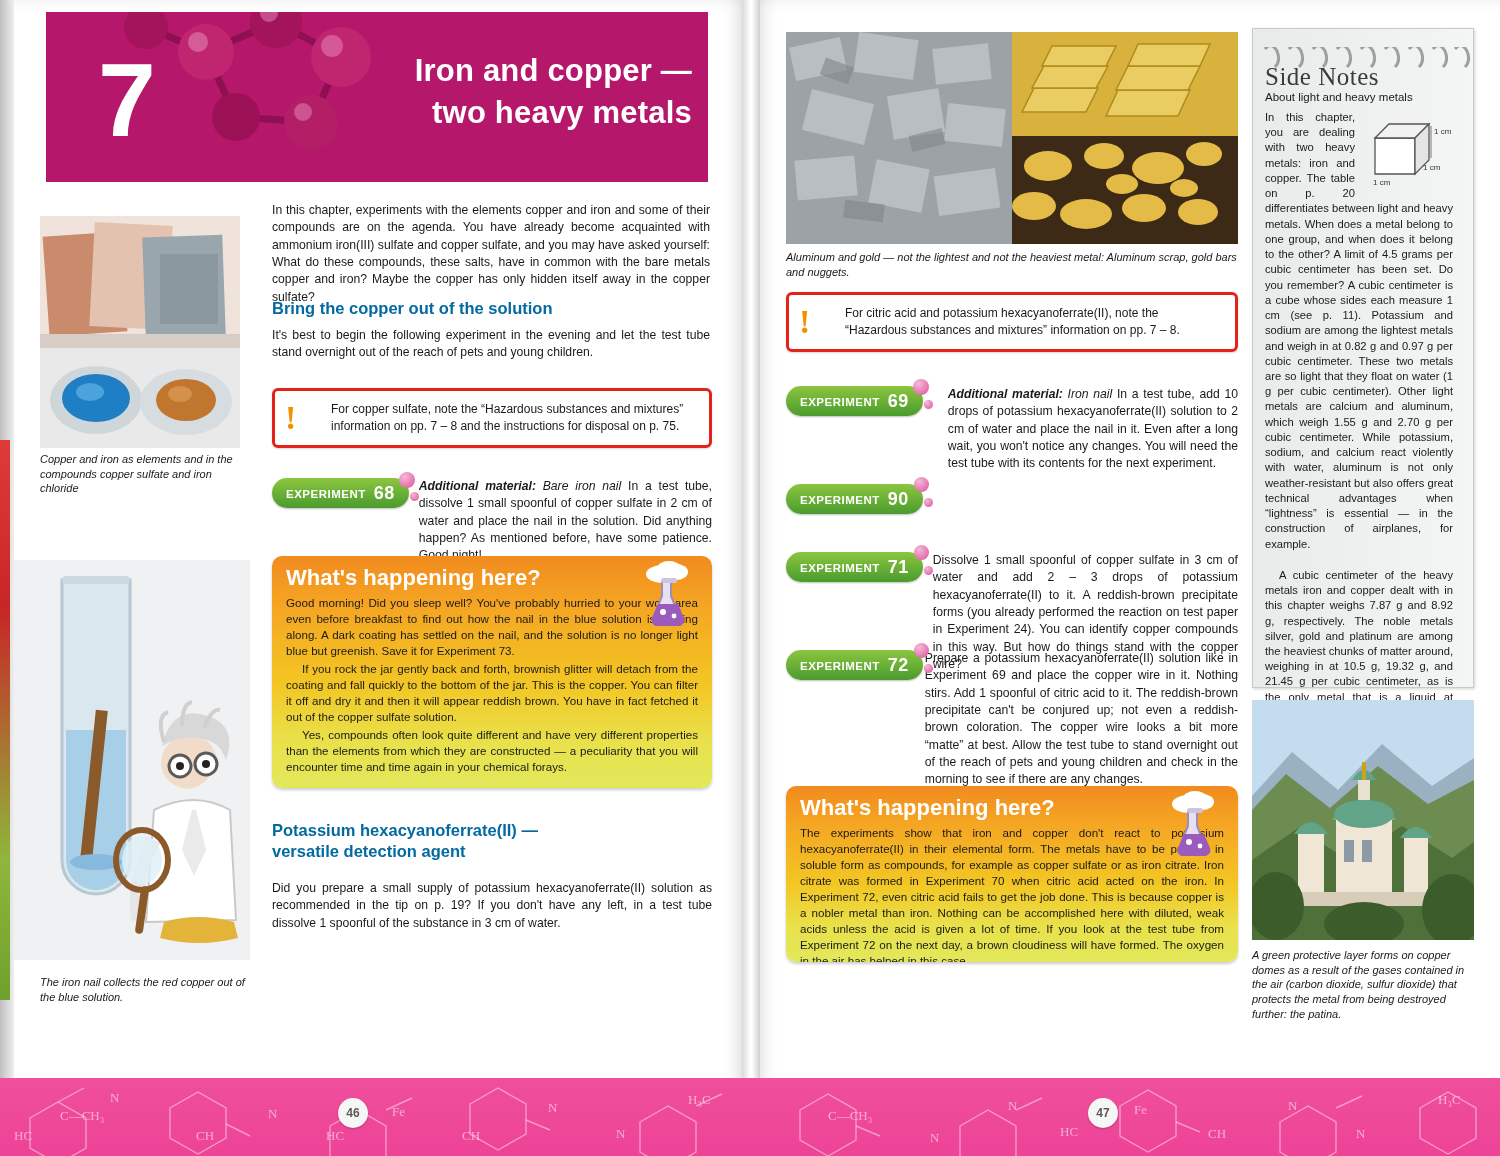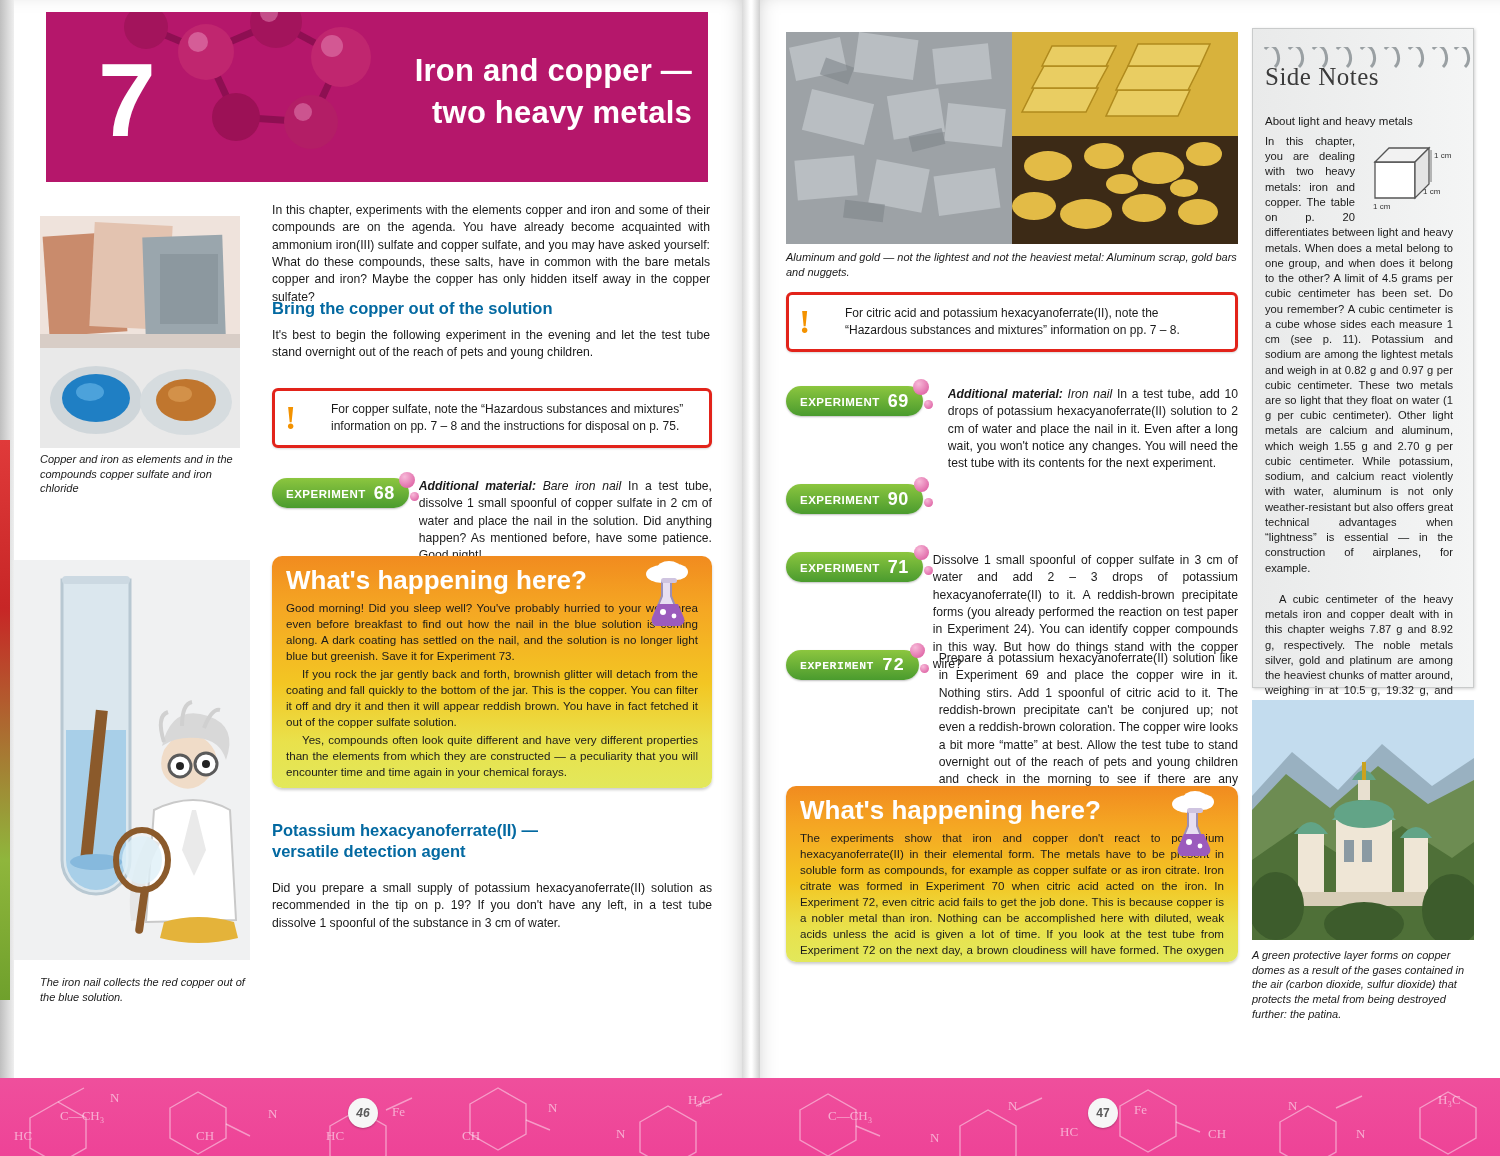--- a/index.html
+++ b/index.html
@@ -109,21 +109,21 @@
     background: radial-gradient(circle at 35% 30%, #f7b9d8, #d9519a);
   }
 
   
   .wh-box {
     position: absolute; border-radius: 10px; overflow: hidden;
     background: linear-gradient(to bottom,#f18b1f 0%, #f5a623 22%, #f3c623 55%, #e9e14b 80%, #e2e85b 100%);
     box-shadow: 0 2px 3px rgba(0,0,0,.2);
   }
   .wh-title {
-    color: #fff; font-size: 26px; font-weight: bold;
+    color: #fff; font-size: 22px; font-weight: bold;
     padding: 9px 14px 4px 14px;
   }
   .wh-body { padding: 0 14px 12px 14px; font-size: 11.6px; line-height: 1.38; color: #1a1a1a; text-align: justify;}
   .wh-body p + p { text-indent: 16px; margin-top: 2px;}
   .flask-mascot { position: absolute; right: 10px; top: 4px; width: 66px; height: 66px; }
 
   
   .ph-metals {
     position: absolute; left: 786px; top: 32px; width: 452px; height: 212px;
     background: linear-gradient(to right,#9fa3a6 0%, #b8bbbd 45%, #c8a13a 55%, #e0c04a 100%);
@@ -138,21 +138,21 @@
     border: 1px solid #c9cbcb;
     box-shadow: 1px 1px 3px rgba(0,0,0,.18);
     padding: 34px 20px 10px 12px;
   }
   .spiral { position: absolute; top: 18px; left: 0; width: 222px; height: 22px; }
   .sn-title {
     font-family: "Liberation Serif", serif;
     font-size: 25px; color: #3b3b3b; font-weight: normal;
     letter-spacing: .5px;
   }
-  .sn-sub { font-size: 11.5px; margin-top: 24px; color:#1a1a1a; }
+  .sn-sub { font-size: 11.5px; margin-top: 0; color:#1a1a1a; }
   .sn-body { font-size: 11.2px; line-height: 1.36; color:#1a1a1a; text-align: justify; margin-top: 7px; }
   .sn-body p + p { text-indent: 14px; margin-top: 16px;}
   .cube-wrap { float: right; width: 92px; height: 78px; margin: 2px 0 2px 6px; }
 
   .ph-church {
     position: absolute; left: 1252px; top: 700px; width: 222px; height: 240px;
     background: linear-gradient(to bottom,#b9d4e8 0%, #cfe2ef 22%, #7d9a5a 45%, #5e7d42 100%);
     overflow: hidden;
   }
   .cap-right-2 { position: absolute; left: 1252px; top: 948px; width: 224px; }
@@ -172,21 +172,21 @@
   .chem-text {
     position: absolute; color: rgba(255,255,255,.55);
     font-size: 13px; font-family: "Liberation Serif", serif; white-space: nowrap;
   }
   .page-num {
     position: absolute; bottom: 28px; width: 30px; height: 30px; border-radius: 50%;
     background: #f6f6f6; color: #5a5a5a; font-size: 12px; font-weight: bold;
     display:flex; align-items:center; justify-content:center;
     box-shadow: 0 1px 2px rgba(0,0,0,.25);
   }
-  .page-num-left  { left: 348px; font-style: italic; }
+  .page-num-left  { left: 338px; }
   .page-num-right { left: 1088px; }
 </style>
 </head>
 <body>
 
 <div class="spread">
 
   <div class="page page-left"></div>
   <div class="page page-right"></div>
   <div class="gutter"></div>
@@ -413,21 +413,21 @@
       <span class="exp-pill">
         <span>EXPERIMENT</span><span class="num">71</span>
       </span>
       <span class="exp-bubble" style="width:15px;height:15px;right:-6px;top:-7px;"></span>
       <span class="exp-bubble" style="width:9px;height:9px;right:-10px;top:14px;"></span>
     </div>
     <div class="body-text" style="overflow:hidden;">Dissolve 1 small spoonful of copper sulfate in 3 cm of water and add 2 – 3 drops of potassium hexacyanoferrate(II) to it. A reddish-brown precipitate forms (you already performed the reaction on test paper in Experiment 24). You can identify copper compounds in this way. But how do things stand with the copper wire?</div>
   </div>
 
   <div style="position:absolute; left:786px; top:650px; width:452px;">
-    <div style="position:relative; float:left; margin-right:20px;font-family:Liberation Mono, monospace;">
+    <div style="position:relative; float:left; margin-right:2px;">
       <span class="exp-pill">
         <span>EXPERIMENT</span><span class="num">72</span>
       </span>
       <span class="exp-bubble" style="width:15px;height:15px;right:-6px;top:-7px;"></span>
       <span class="exp-bubble" style="width:9px;height:9px;right:-10px;top:14px;"></span>
     </div>
     <div class="body-text" style="overflow:hidden;">Prepare a potassium hexacyanoferrate(II) solution like in Experiment 69 and place the copper wire in it. Nothing stirs. Add 1 spoonful of citric acid to it. The reddish-brown precipitate can't be conjured up; not even a reddish-brown coloration. The copper wire looks a bit more “matte” at best. Allow the test tube to stand overnight out of the reach of pets and young children and check in the morning to see if there are any changes.</div>
   </div>
 
   <div class="wh-box" style="left:786px; top:786px; width:452px; height:176px;">

